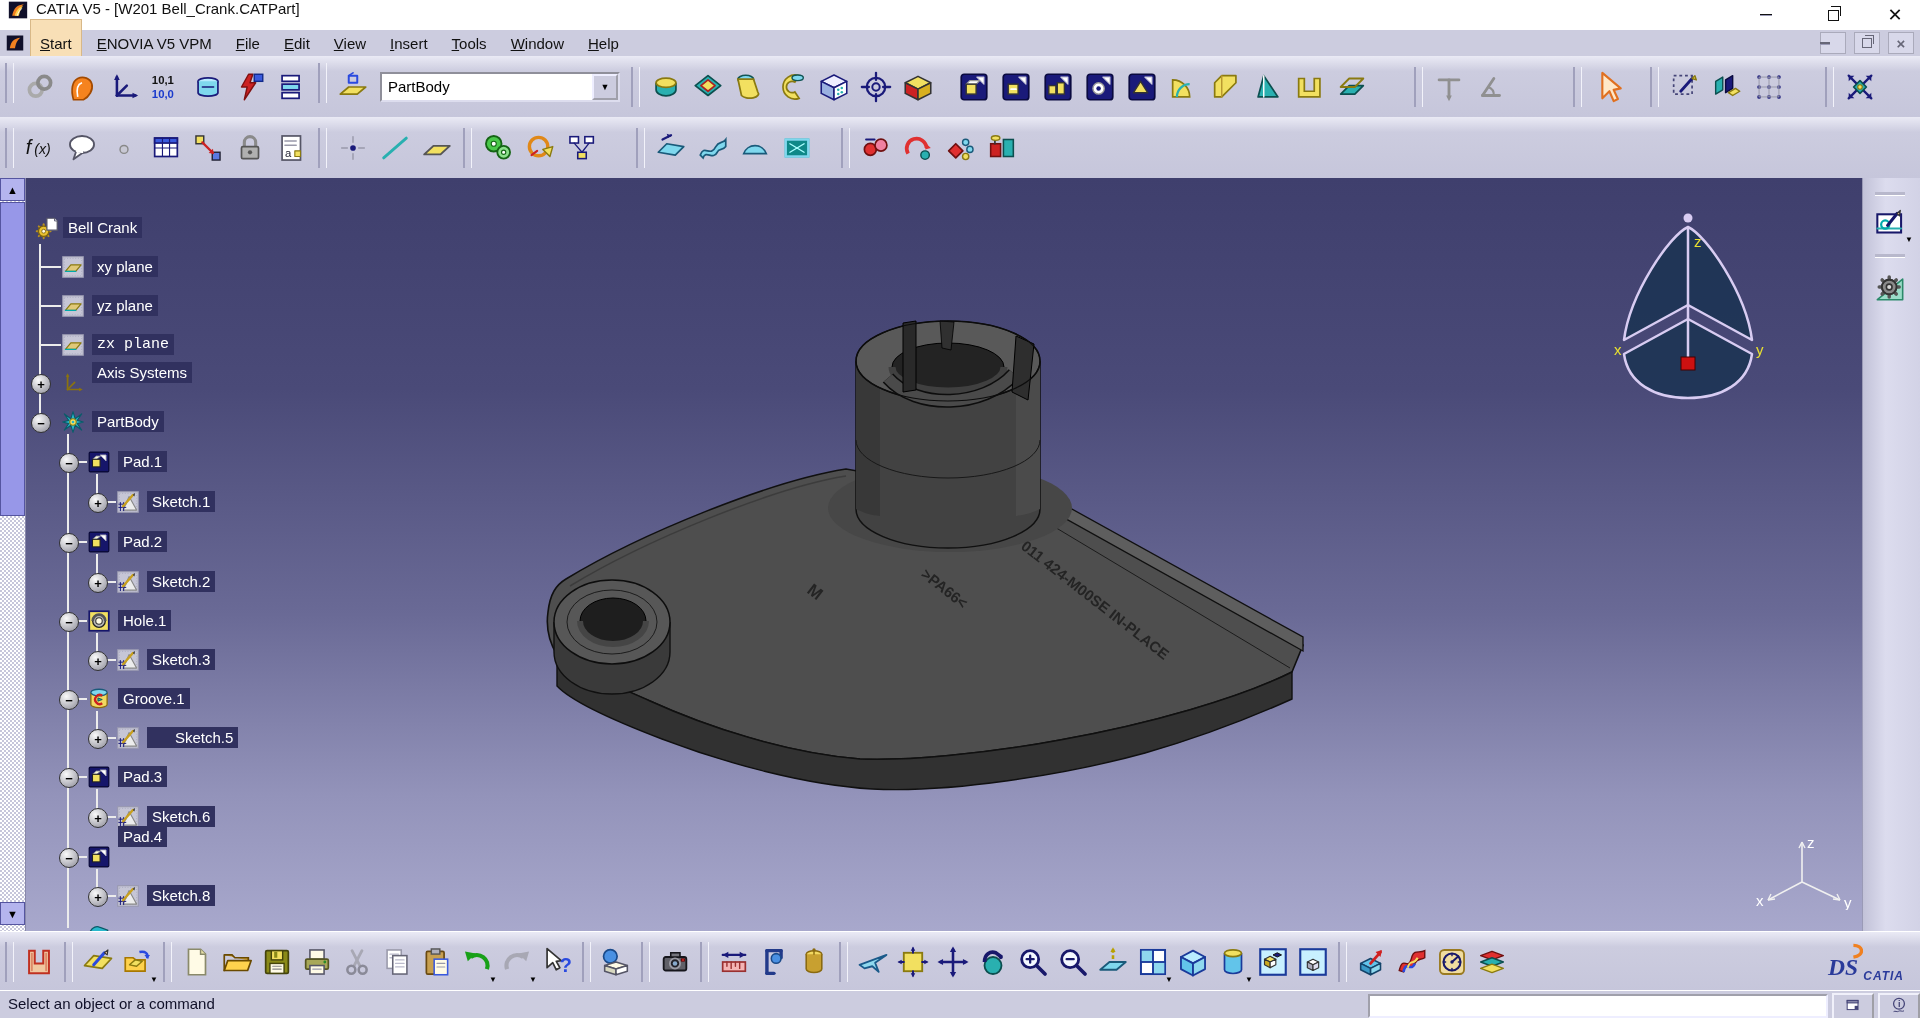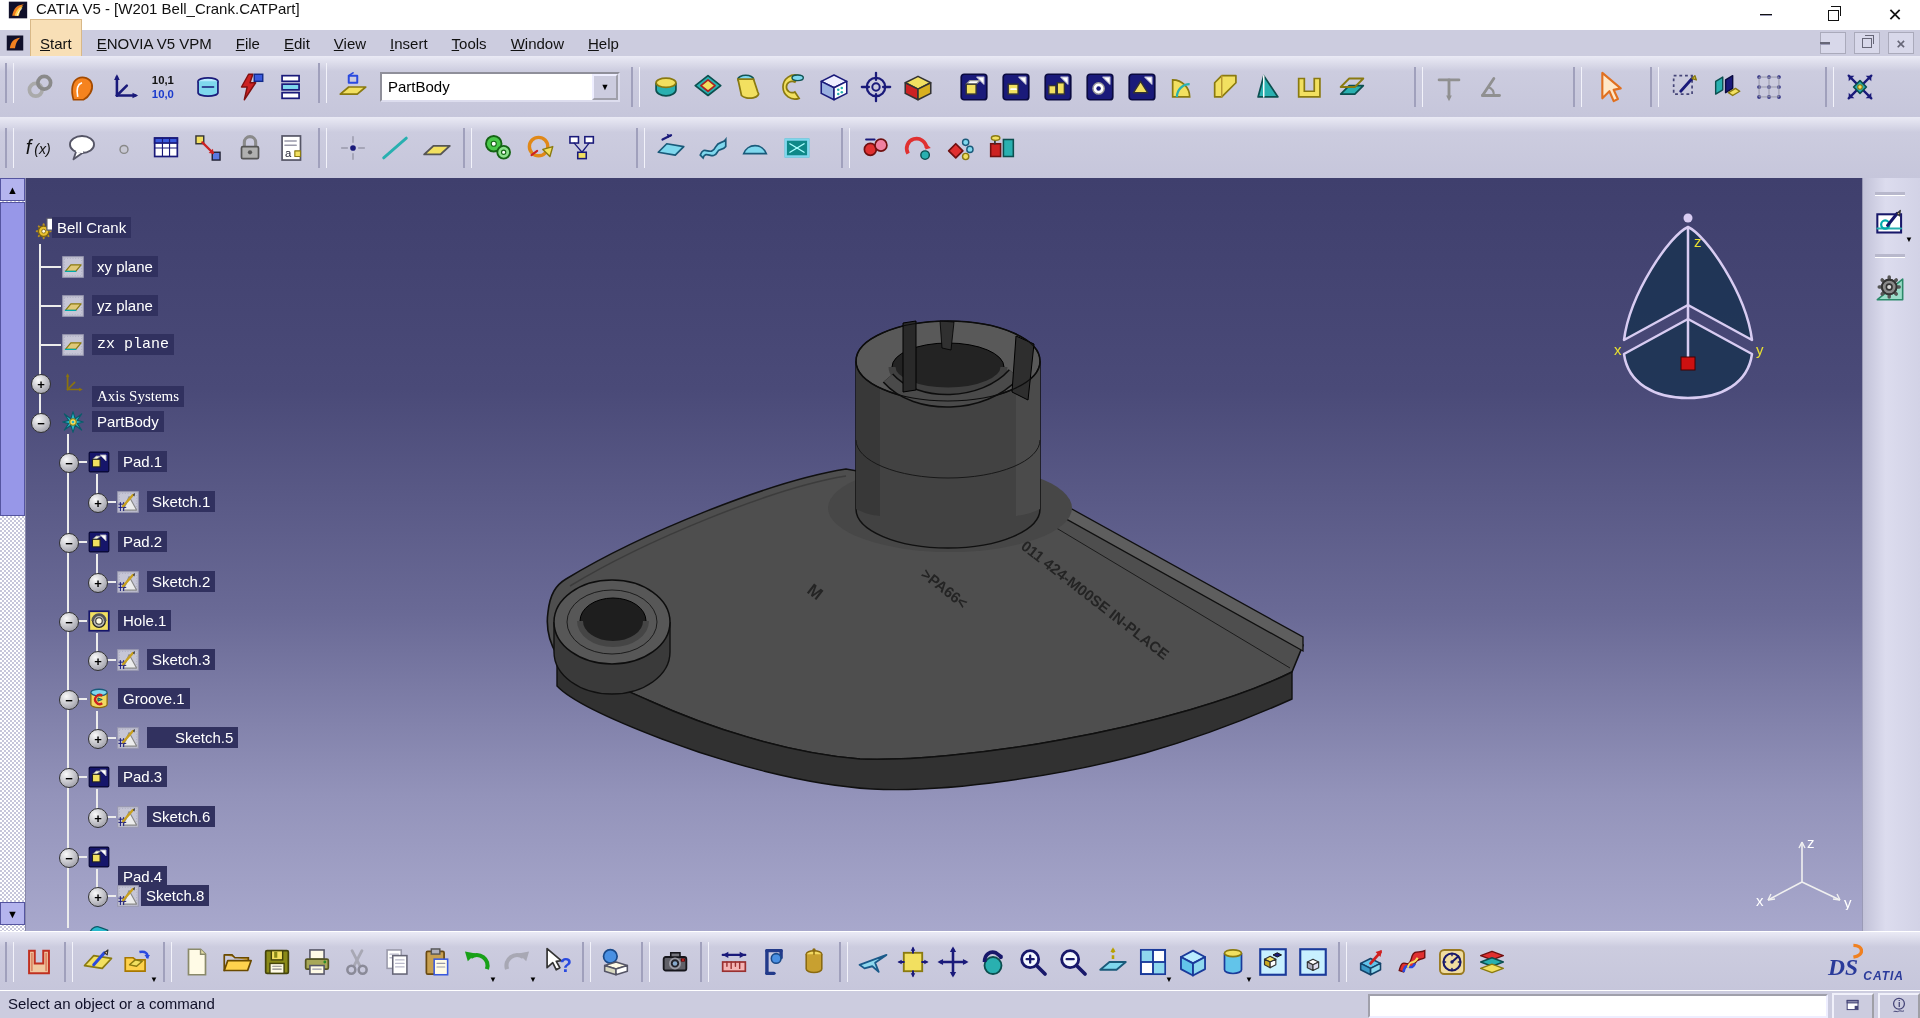--- a/index.html
+++ b/index.html
@@ -612,21 +612,21 @@
             <circle cx="8" cy="15" r="4.8" fill="#e8c030" stroke="#7a6210" stroke-width="1.2"></circle>
             <line x1="1.5999999999999996" y1="15" x2="14.4" y2="15" stroke="#b89020" stroke-width="1.8" stroke-linecap="round"></line>
             <line x1="3.474516600406095" y1="10.474516600406096" x2="12.525483399593906" y2="19.525483399593902" stroke="#b89020" stroke-width="1.8" stroke-linecap="round"></line>
             <line x1="8" y1="8.6" x2="8" y2="21.4" stroke="#b89020" stroke-width="1.8" stroke-linecap="round"></line>
             <line x1="12.525483399593904" y1="10.474516600406094" x2="3.474516600406096" y2="19.525483399593906" stroke="#b89020" stroke-width="1.8" stroke-linecap="round"></line>
             <circle cx="8" cy="15" r="4.8" fill="#e8c030" stroke="#7a6210" stroke-width="1.2"></circle>
             <circle cx="8" cy="15" r="1.8" fill="#fffbe6" stroke="#7a6210" stroke-width="0.8"></circle>
             <path d="M11 3 L18 3 L20.5 5.5 L20.5 14 L11 14 Z" fill="#fff" stroke="#556" stroke-width="1.1"></path>
             <path d="M18 3 L18 5.5 L20.5 5.5" fill="#dde" stroke="#556" stroke-width="0.8"></path>
           </svg></div>
-        <div class="tlabel" style="left: 52px; top: 39px;">Bell Crank</div>
+        <div class="tlabel" style="left: 63px; top: 39px;">Bell Crank</div>
         <div class="tline" style="left: 40px; top: 88px; width: 21px; height: 2px;"></div>
         <div class="ticon" style="left: 60px; top: 76px;"><svg viewBox="0 0 24 24">
             <rect x="2.5" y="2.5" width="19" height="19" fill="#c6c6d6" stroke="#9898b0" stroke-width="1" rx="0"></rect>
             <rect x="4" y="4" width="16" height="16" fill="none" stroke="#b0b0c6" stroke-width="1" stroke-dasharray="1,1.5"></rect>
             <polygon points="5,16 10,10 19.5,10 14.5,16" fill="#e0c878" stroke="#8a7a10" stroke-width="1.1" stroke-linejoin="round"></polygon>
             <line x1="5" y1="16" x2="14.5" y2="16" stroke="#0aa" stroke-width="1.2" stroke-linecap="round"></line>
           </svg></div>
         <div class="tlabel" style="left: 92px; top: 78px;">xy plane</div>
         <div class="tline" style="left: 40px; top: 127px; width: 21px; height: 2px;"></div>
         <div class="ticon" style="left: 60px; top: 115px;"><svg viewBox="0 0 24 24">
@@ -645,21 +645,21 @@
           </svg></div>
         <div class="tlabel" style="left: 92px; top: 156px; font-family: Liberation Mono, monospace;">zx plane</div>
         <div class="texp" style="left: 31px; top: 196px;">+</div>
         <div class="ticon" style="left: 60px; top: 192px;"><svg viewBox="0 0 24 24">
             <line x1="7" y1="18" x2="7" y2="5" stroke="#8a7210" stroke-width="1.6" stroke-linecap="round"></line>
             <polygon points="7,3 5.4,6.4 8.6,6.4" fill="#8a7210" stroke="none" stroke-width="1" stroke-linejoin="round"></polygon>
             <line x1="7" y1="18" x2="19" y2="18" stroke="#8a7210" stroke-width="1.6" stroke-linecap="round"></line>
             <polygon points="21,18 17.6,16.4 17.6,19.6" fill="#8a7210" stroke="none" stroke-width="1" stroke-linejoin="round"></polygon>
             <line x1="7" y1="18" x2="13.5" y2="11.5" stroke="#8a7210" stroke-width="1.6" stroke-linecap="round"></line>
           </svg></div>
-        <div class="tlabel" style="left: 92px; top: 208px; font-family: Liberation Serif, serif;">Axis Systems</div>
+        <div class="tlabel" style="left: 92px; top: 184px;">Axis Systems</div>
         <div class="texp" style="left: 31px; top: 235px;">−</div>
         <div class="ticon" style="left: 60px; top: 231px;"><svg viewBox="0 0 24 24">
             <polygon points="12,2.5 14,9 20,4.5 16,10.5 21.5,12 16,13.5 20,19.5 14,15 12,21.5 10,15 4,19.5 8,13.5 2.5,12 8,10.5 4,4.5 10,9" fill="#28b8cc" stroke="#0a5a68" stroke-width="1" stroke-linejoin="round"></polygon>
             <circle cx="12" cy="12" r="3" fill="#f2e060" stroke="#8a7a10" stroke-width="1"></circle>
             <circle cx="12" cy="12" r="1.2" fill="#28b8cc" stroke="none" stroke-width="1"></circle>
           </svg></div>
         <div class="tlabel" style="left: 92px; top: 233px;">PartBody</div>
         <div class="tline" style="left: 76px; top: 283px; width: 11px; height: 2px;"></div>
         <div class="texp" style="left: 59px; top: 275px;">−</div>
         <div class="ticon" style="left: 86px; top: 271px;"><svg viewBox="0 0 24 24">
@@ -776,35 +776,35 @@
           </svg></div>
         <div class="tlabel" style="left: 147px; top: 628px;">Sketch.6</div>
         <div class="tline" style="left: 76px; top: 678px; width: 11px; height: 2px;"></div>
         <div class="texp" style="left: 59px; top: 670px;">−</div>
         <div class="ticon" style="left: 86px; top: 666px;"><svg viewBox="0 0 24 24">
             <rect x="3" y="3" width="18" height="18" fill="#16166a" stroke="#0a0a3a" stroke-width="1.2" rx="1"></rect>
             <polygon points="13,5.5 18.5,5.5 18.5,11" fill="#fff" stroke="#aab" stroke-width="0.8" stroke-linejoin="round"></polygon>
             <polygon points="6,9.5 9.5,6.5 13.5,6.5 10,9.5" fill="#f8f8e0" stroke="#889" stroke-width="0.8" stroke-linejoin="round"></polygon>
             <rect x="6" y="9.5" width="7" height="7" fill="#f2e060" stroke="#222" stroke-width="1" rx="0"></rect>
           </svg></div>
-        <div class="tlabel" style="left: 118px; top: 688px; text-align: right;">Pad.4</div>
+        <div class="tlabel" style="left: 118px; top: 648px; text-align: right;">Pad.4</div>
         <div class="tline" style="left: 105px; top: 717px; width: 11px; height: 2px;"></div>
         <div class="texp" style="left: 88px; top: 709px;">+</div>
         <div class="ticon" style="left: 115px; top: 705px;"><svg viewBox="0 0 24 24">
             <rect x="2.5" y="2.5" width="19" height="19" fill="#c6c6d6" stroke="#9898b0" stroke-width="1" rx="0"></rect>
             <rect x="4" y="4" width="16" height="16" fill="none" stroke="#b0b0c6" stroke-width="1" stroke-dasharray="1,1.5"></rect>
             <polygon points="13,7 20,19.5 7.5,19.5" fill="#ececec" stroke="#888" stroke-width="1" stroke-linejoin="round"></polygon>
             <line x1="3.5" y1="14" x2="10" y2="14" stroke="#1a1a7a" stroke-width="0.9" stroke-linecap="round"></line>
             <line x1="3.5" y1="17" x2="10" y2="17" stroke="#1a1a7a" stroke-width="0.9" stroke-linecap="round"></line>
             <line x1="5" y1="12.5" x2="5" y2="20" stroke="#1a1a7a" stroke-width="0.9" stroke-linecap="round"></line>
             <line x1="8" y1="12.5" x2="8" y2="20" stroke="#1a1a7a" stroke-width="0.9" stroke-linecap="round"></line>
             <line x1="7.5" y1="16" x2="16.5" y2="5.5" stroke="#c8a020" stroke-width="2.2" stroke-linecap="round"></line>
             <polygon points="16.5,5.5 18.5,3.5 18,7" fill="#333" stroke="none" stroke-width="1" stroke-linejoin="round"></polygon>
           </svg></div>
-        <div class="tlabel" style="left: 141px; top: 707px;">Sketch.8</div>
+        <div class="tlabel" style="left: 147px; top: 707px;">Sketch.8</div>
         <div class="ticon" style="left: 86px; top: 737px;"><svg viewBox="0 0 24 24">
             <path d="M4 22 L4 15 C6 11 10 10 13 11.5 L20 14 L20 22 Z" fill="#28b8cc" stroke="#0a5a68" stroke-width="1.2"></path>
           </svg></div>
       </div>
 
   <div id="lscroll">
     <div class="sbtn" style="top:0;">▲</div>
     <div id="lthumb"></div>
     <div class="sbtn" style="top:724px;">▼</div>
   </div>

